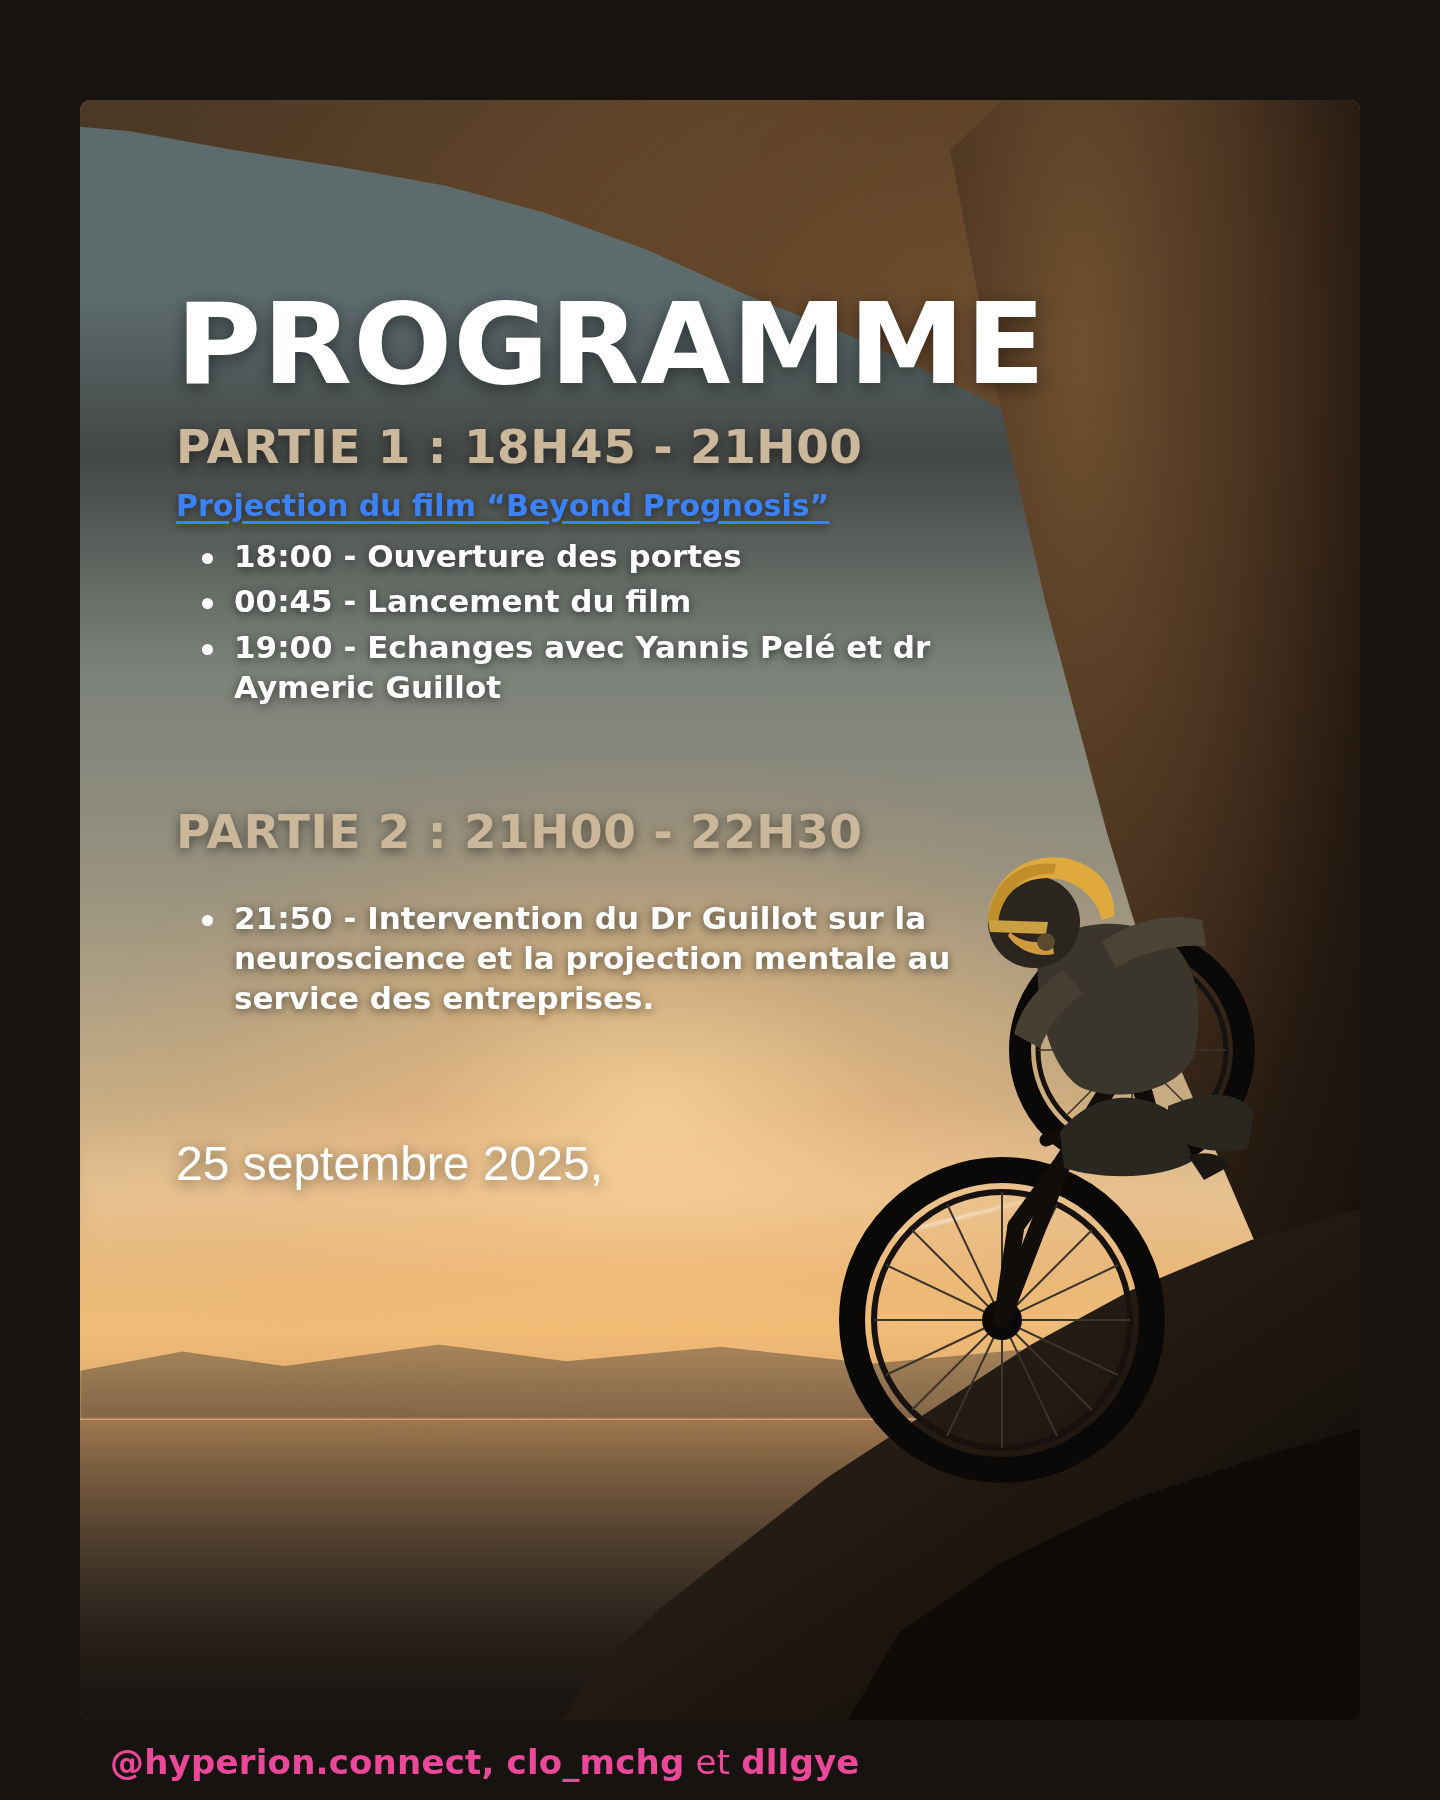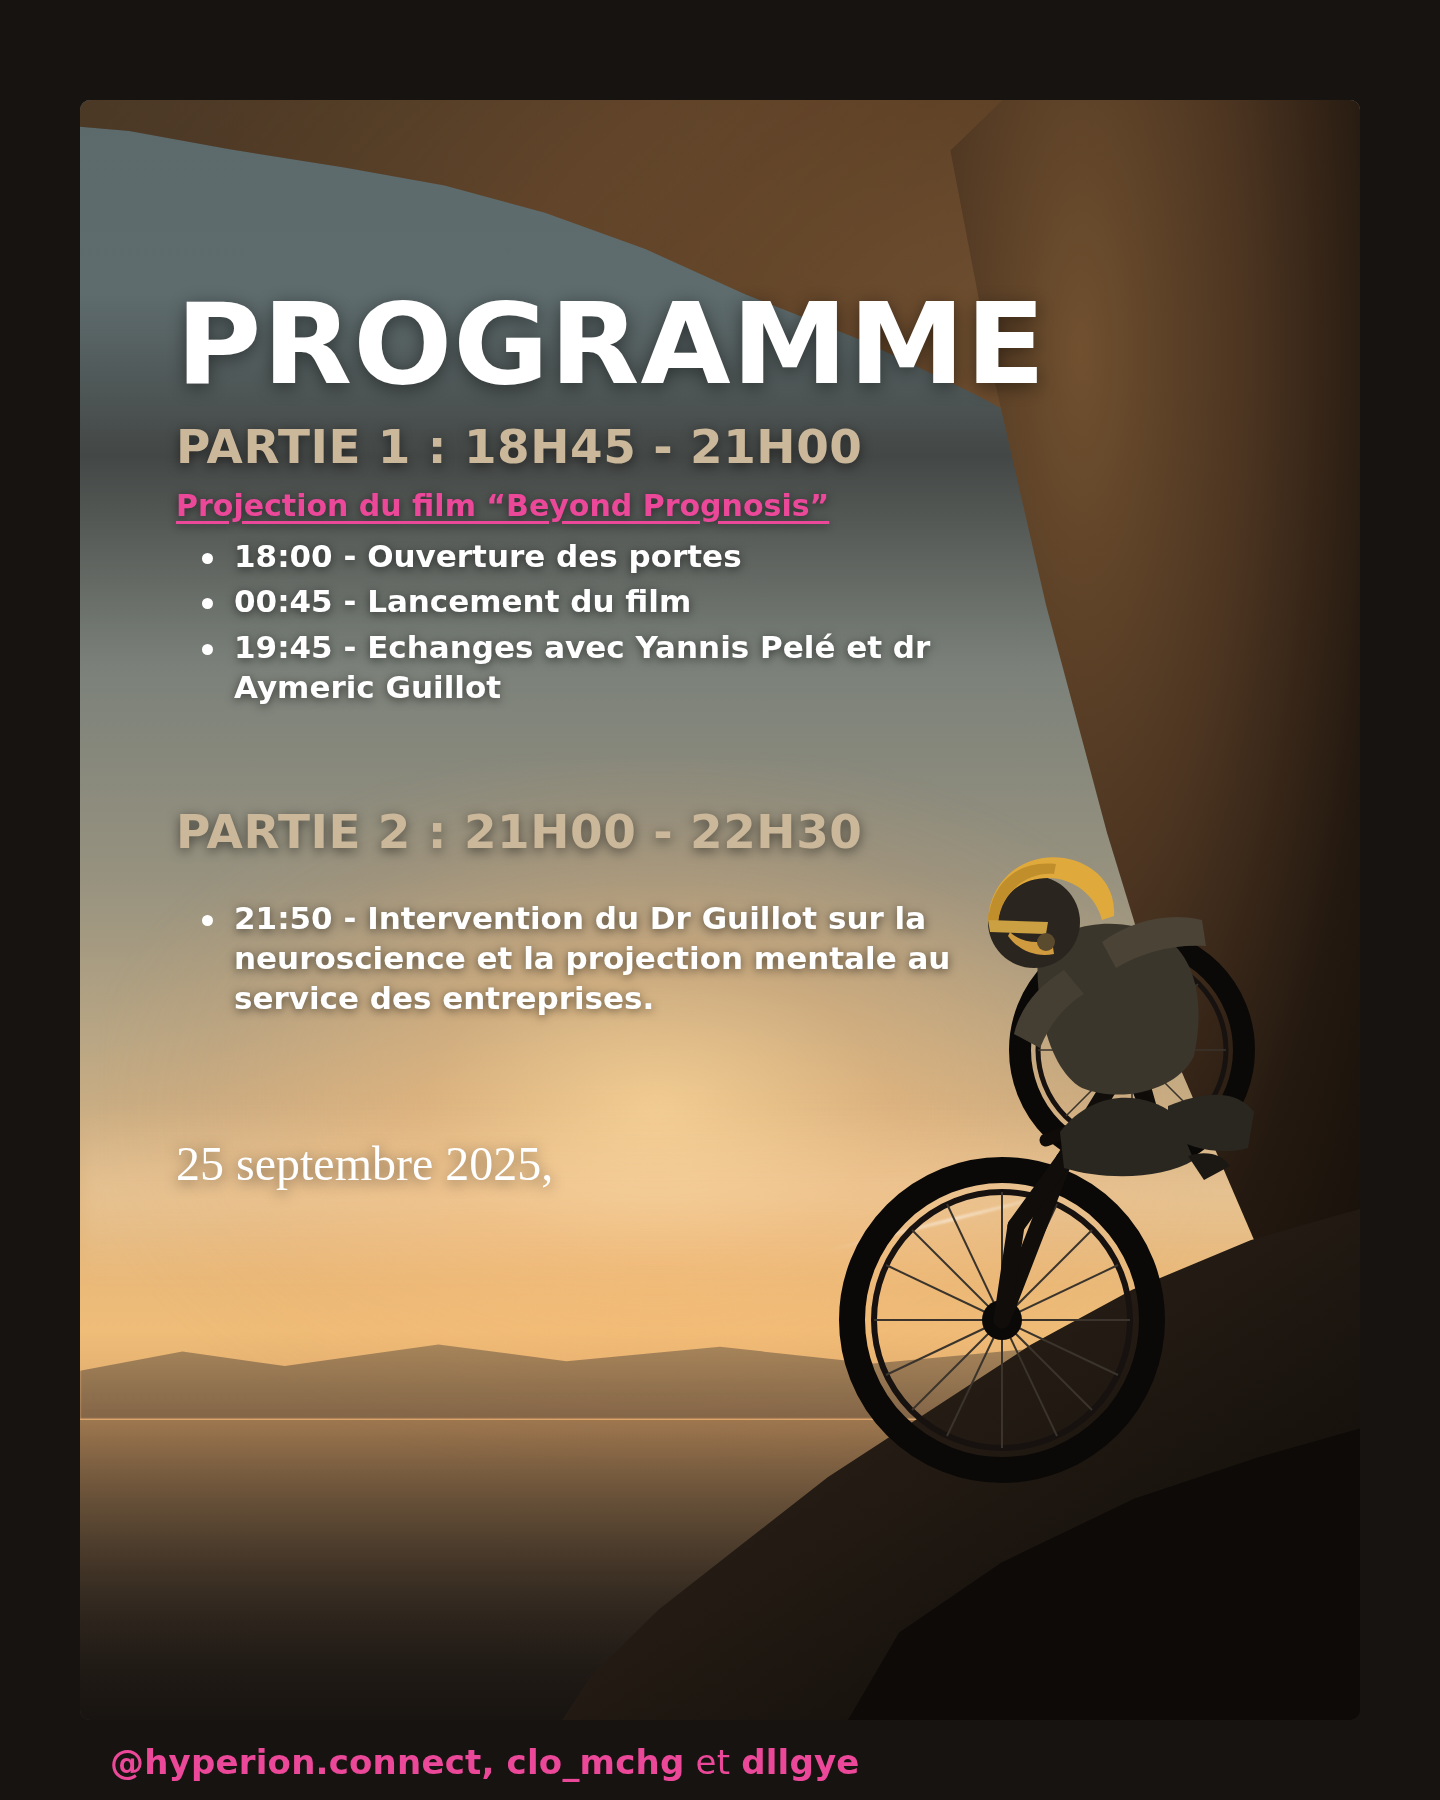--- a/index.html
+++ b/index.html
@@ -184,21 +184,21 @@
     letter-spacing: 0.5px;
     color: #cbb79a;
     text-shadow: 0 3px 12px rgba(0,0,0,0.5);
     transform: scaleX(1.02);
     transform-origin: left center;
   }
   .sub-underline {
     font-family: "DejaVu Sans", sans-serif;
     font-weight: 700;
     font-size: 30px;
-    color: #ec4899;
+    color: #3b82f6;
     text-decoration: underline;
     text-underline-offset: 5px;
     text-shadow: 0 2px 10px rgba(0,0,0,0.55);
   }
   ul.bullets {
     list-style: none;
     margin-top: 14px;
   }
   ul.bullets li {
     position: relative;
@@ -219,21 +219,21 @@
     width: 11px;
     height: 11px;
     border-radius: 50%;
     background: #ffffff;
   }
   .gap-1 { height: 20px; }
   .gap-2 { height: 92px; }
   .gap-3 { height: 26px; }
   .gap-4 { height: 110px; }
   .footer-lines {
-    font-family: Liberation Serif, serif;
+    font-family: Liberation Sans, sans-serif;
     font-weight: 400;
     font-size: 48px;
     line-height: 1.24;
     color: #ffffff;
     text-shadow: 0 3px 14px rgba(0,0,0,0.5);
   }
 
   
   .caption {
     position: absolute;
@@ -356,21 +356,21 @@
 
       <div class="section-head">PARTIE 1 : 18H45 - 21H00</div>
 
       <div style="height:14px"></div>
 
       <div class="sub-underline">Projection du film “Beyond Prognosis”</div>
 
       <ul class="bullets">
         <li>18:00 - Ouverture des portes</li>
         <li>00:45 - Lancement du film</li>
-        <li>19:45 - Echanges avec Yannis Pelé et dr Aymeric Guillot</li>
+        <li>19:00 - Echanges avec Yannis Pelé et dr Aymeric Guillot</li>
       </ul>
 
       <div class="gap-2"></div>
 
       <div class="section-head">PARTIE 2 : 21H00 - 22H30</div>
 
       <div class="gap-3"></div>
 
       <ul class="bullets">
         <li>21:50 - Intervention du Dr Guillot sur la neuroscience et la projection mentale au service des entreprises.</li>

